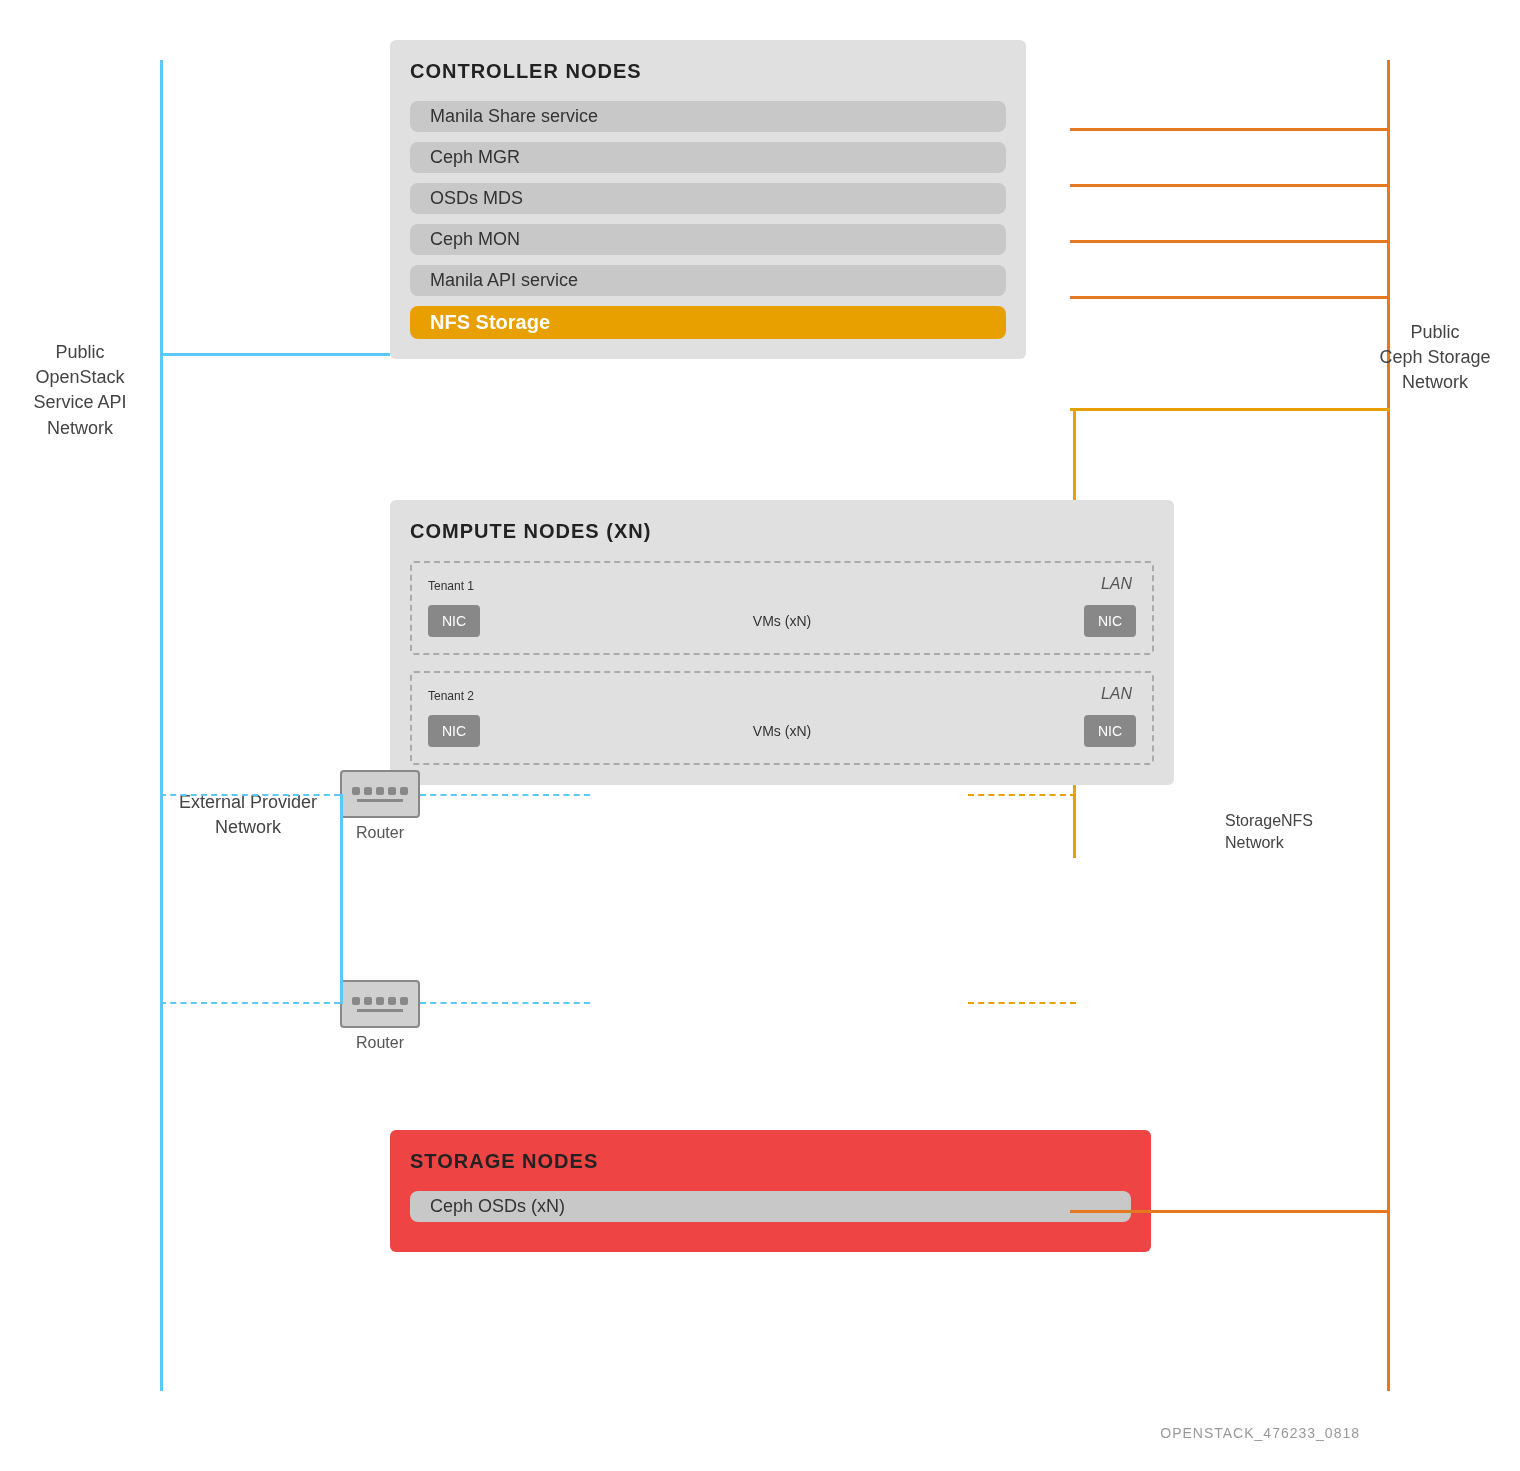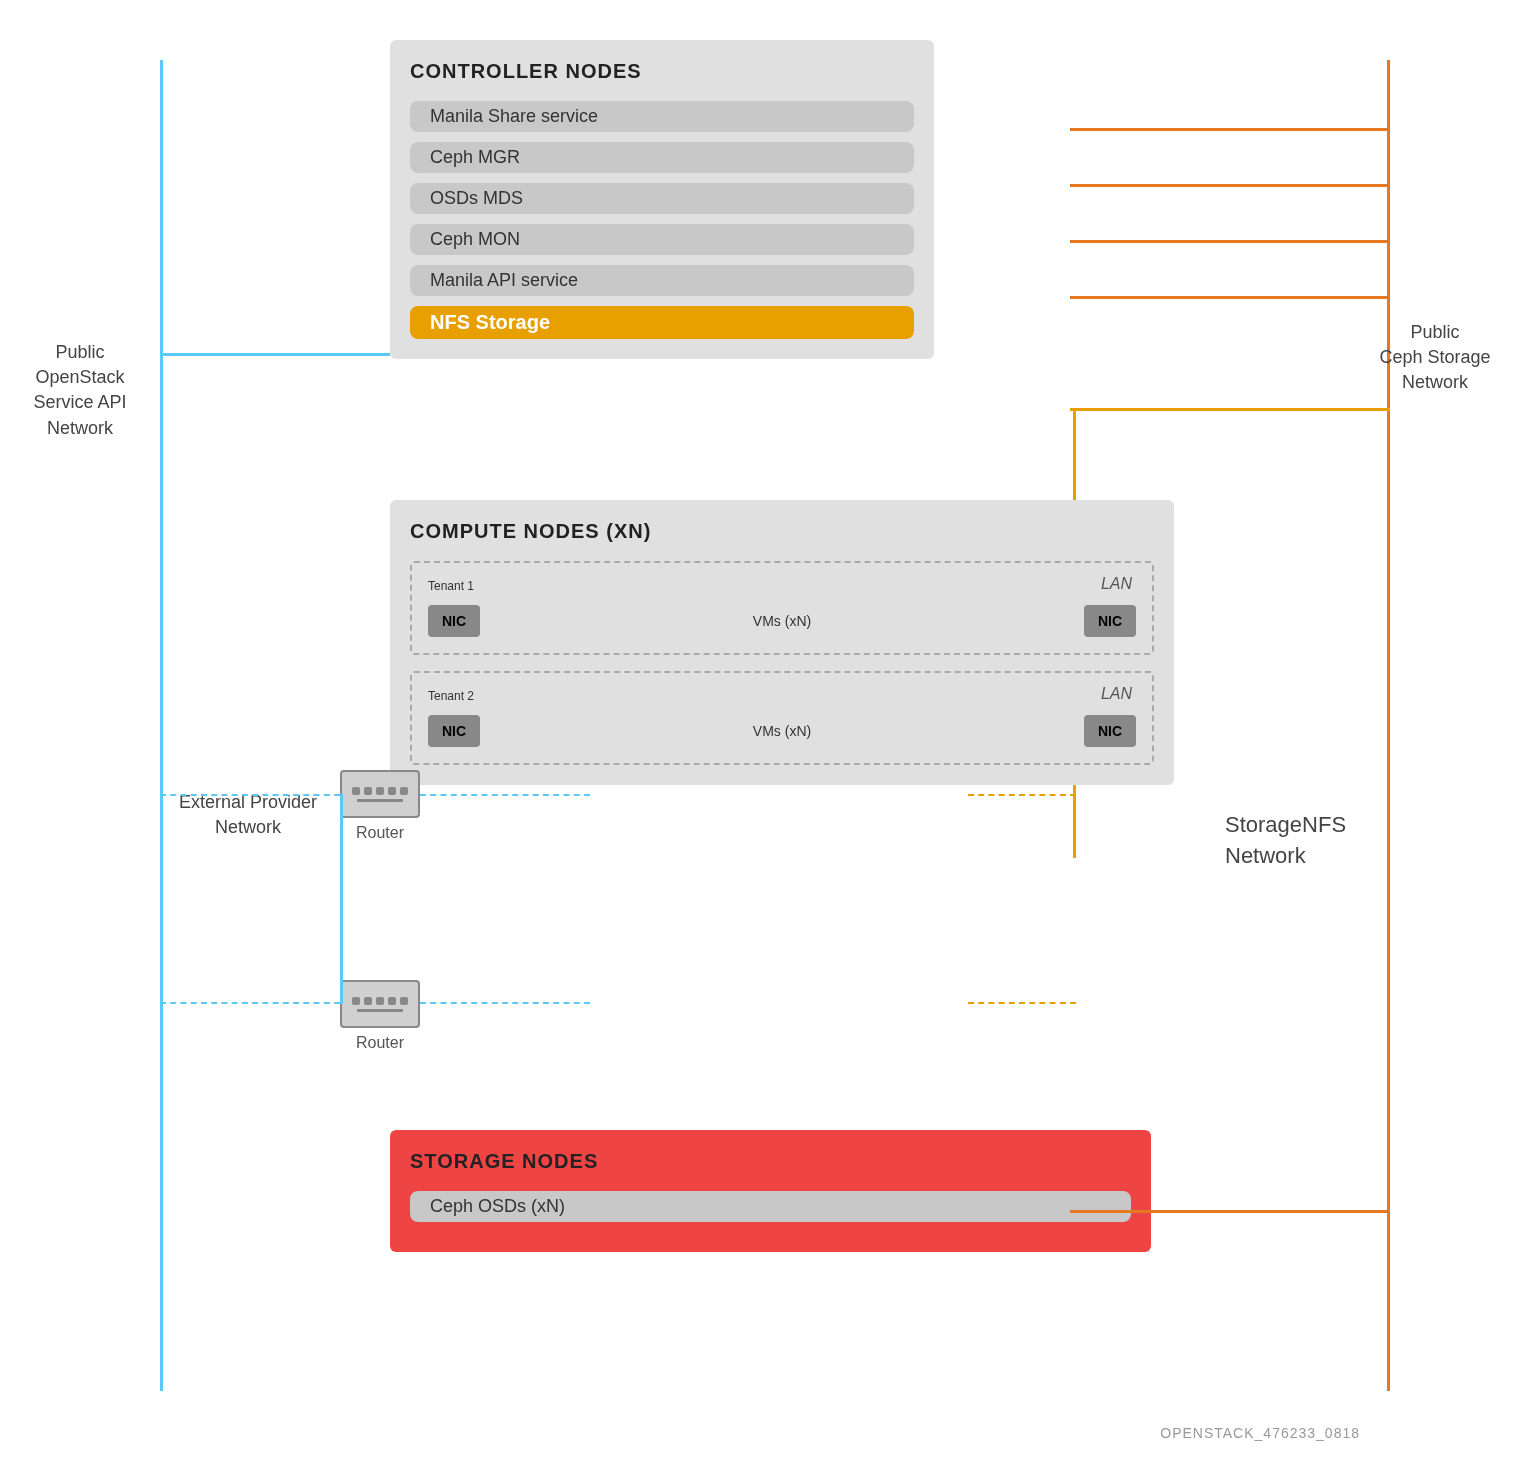--- a/index.html
+++ b/index.html
@@ -62,21 +62,21 @@
       line-height: 1.4;
       width: 130px;
     }
 
     
     .storagenfs-label {
       position: absolute;
       right: 155px;
       top: 810px;
       text-align: left;
-      font-size: 22px;
+      font-size: 16px;
       color: #444;
       line-height: 1.4;
       width: 140px;
     }
 
     
     .external-label {
       position: absolute;
       left: 168px;
       top: 790px;
@@ -85,21 +85,21 @@
       color: #444;
       line-height: 1.4;
       width: 160px;
     }
 
     
     .controller-section {
       position: absolute;
       left: 390px;
       top: 40px;
-      width: 544px;
+      width: 636px;
       background: #e0e0e0;
       border-radius: 6px;
       padding: 20px;
     }
 
     .section-title {
       font-size: 20px;
       font-weight: 800;
       letter-spacing: 1px;
       color: #222;
@@ -160,23 +160,23 @@
     }
 
     .nic-row {
       display: flex;
       align-items: center;
       gap: 10px;
     }
 
     .nic-badge {
       background: #888;
-      color: #000000;
+      color: #ffffff;
       font-size: 14px;
-      font-weight: 700;
+      font-weight: 400;
       padding: 8px 14px;
       border-radius: 4px;
     }
 
     .vms-label {
       font-size: 14px;
       color: #333;
       flex: 1;
       text-align: center;
     }

